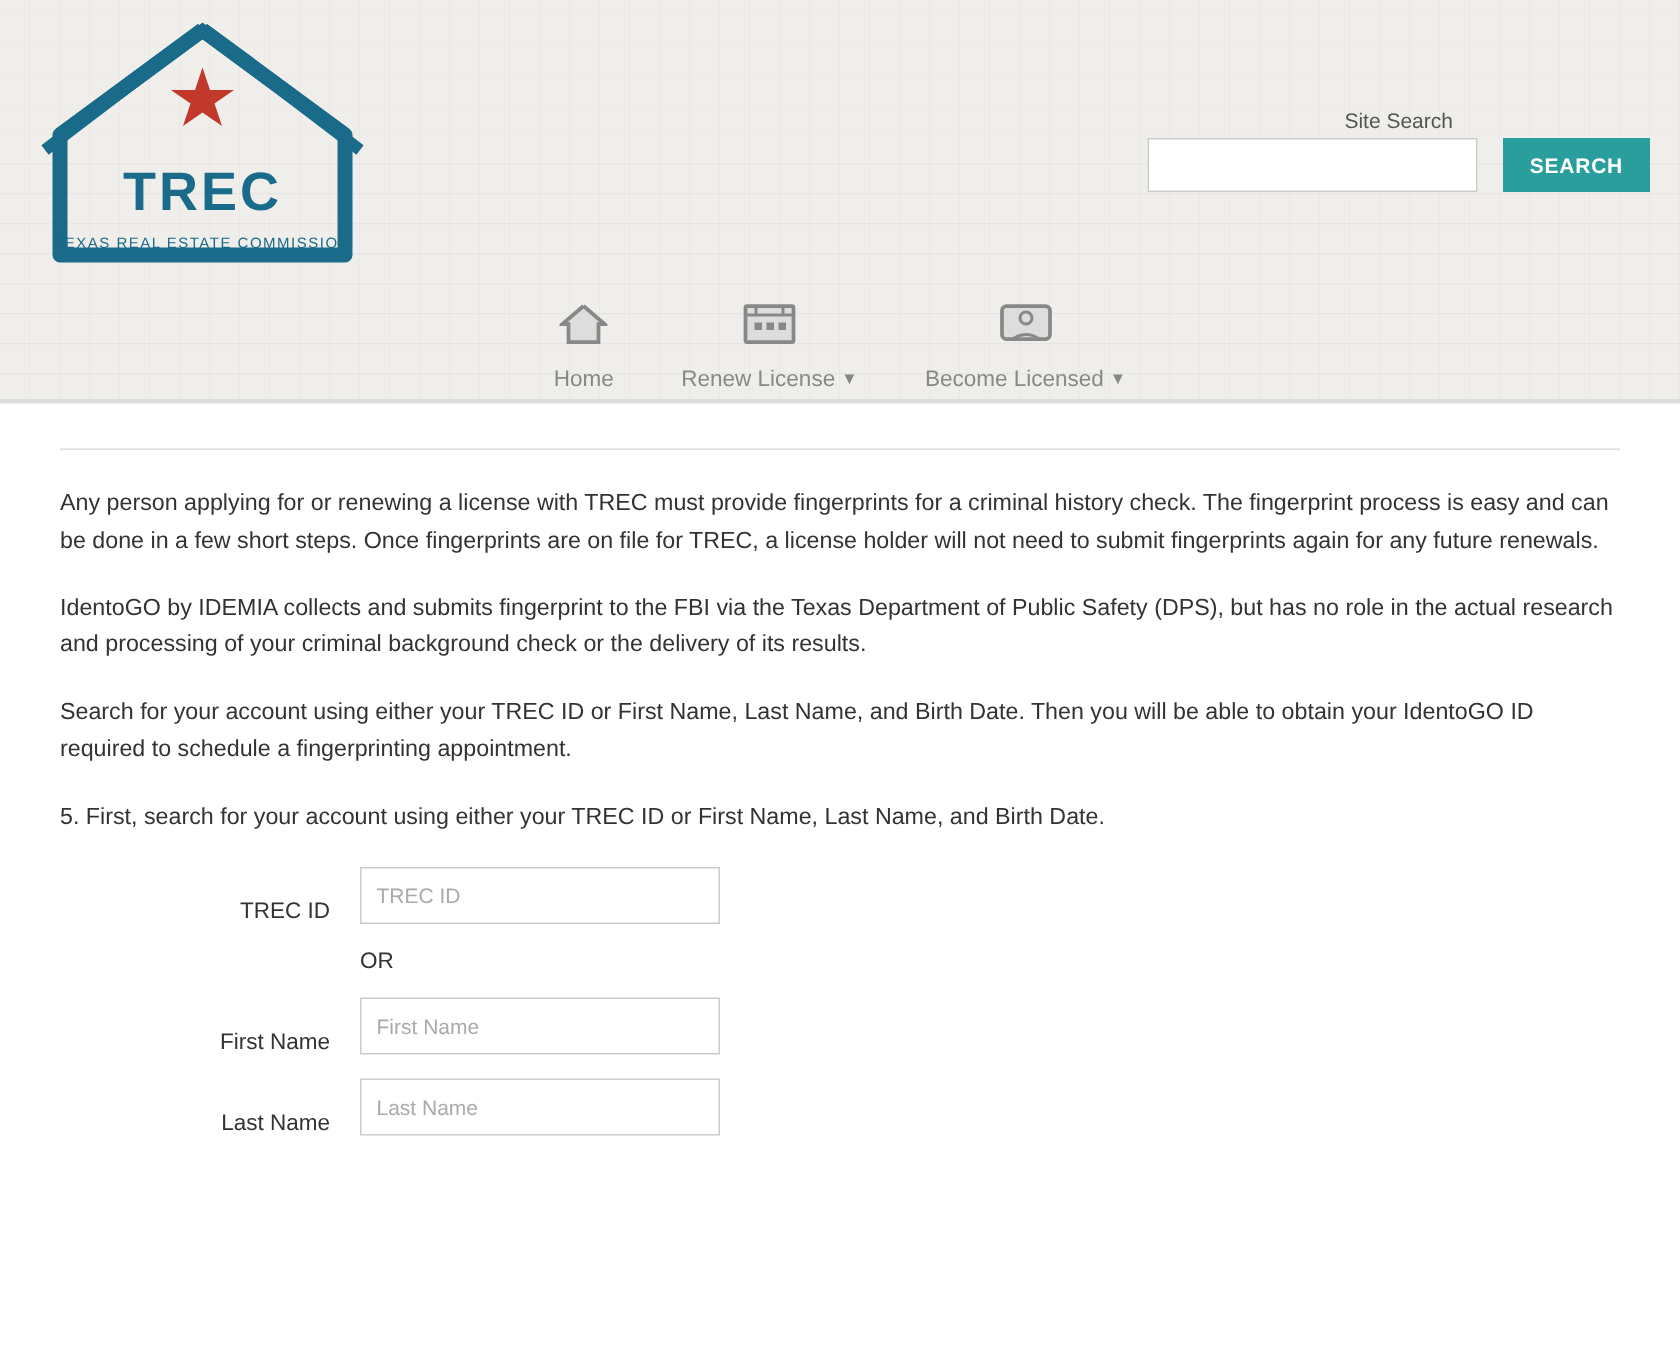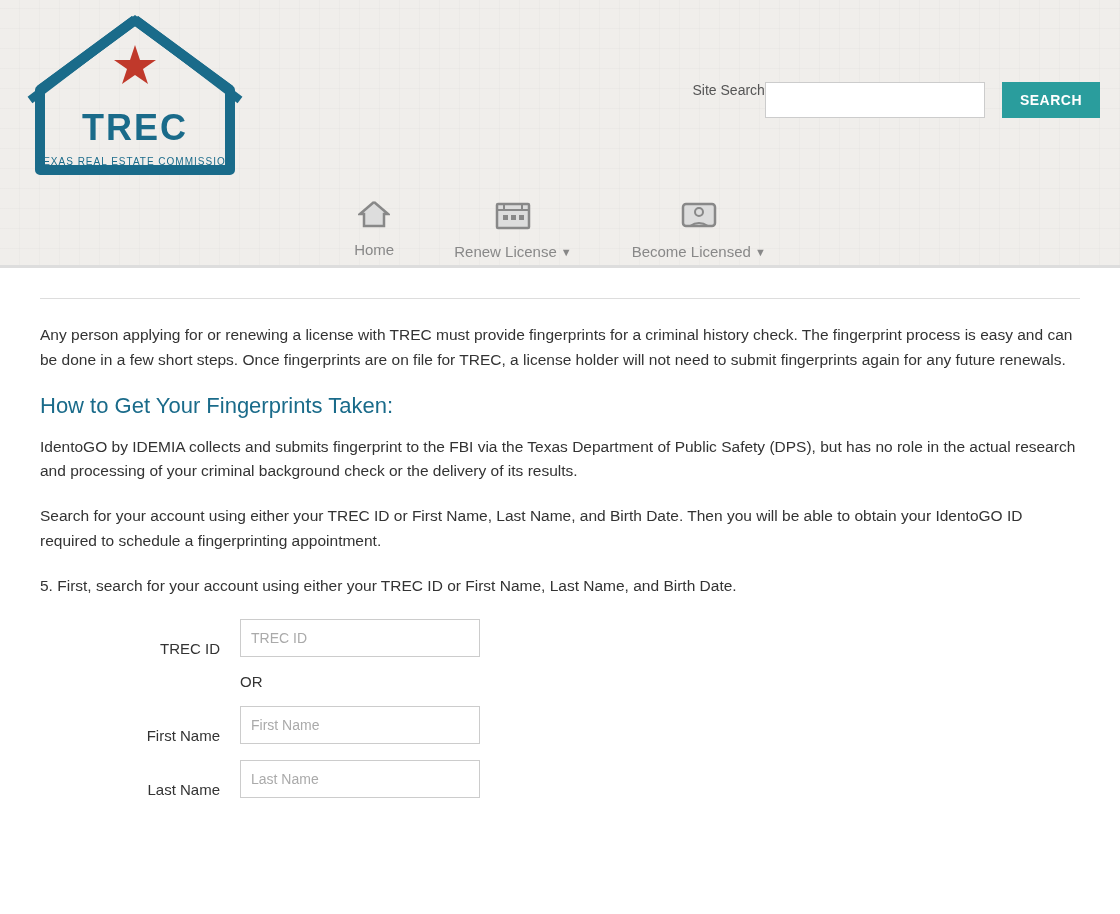--- a/index.html
+++ b/index.html
@@ -41,21 +41,22 @@
       align-items: center;
     }
 
     .logo-svg {
       width: 230px;
       height: 175px;
     }
 
     .search-area {
       display: flex;
-      align-items: flex-start;
+      flex-direction: column;
+      align-items: center;
       margin-top: 5px;
     }
 
     .search-label {
       font-family: Arial, sans-serif;
       font-size: 14px;
       color: #555;
       margin-bottom: 4px;
     }
 
@@ -84,23 +85,23 @@
       font-size: 14px;
       font-weight: bold;
       font-family: Arial, sans-serif;
       letter-spacing: 0.5px;
       cursor: pointer;
     }
 
     
     .nav-bar {
       display: flex;
-      align-items: flex-start;
+      align-items: flex-end;
       justify-content: center;
-      gap: 60px;
+      gap: 45px;
       padding: 10px 0 5px 0;
       border-bottom: 3px solid #ddd;
       margin-top: 5px;
     }
 
     .nav-item {
       display: flex;
       flex-direction: column;
       align-items: center;
       gap: 6px;
@@ -296,21 +297,20 @@
       </span>
     </a>
   </nav>
 </div>
 
 <div class="main-content">
   <hr class="divider">
 
   <p class="body-text">Any person applying for or renewing a license with TREC must provide fingerprints for a criminal history check. The fingerprint process is easy and can be done in a few short steps. Once fingerprints are on file for TREC, a license holder will not need to submit fingerprints again for any future renewals.</p>
 
-  <h2 class="section-title">How to Get Your Fingerprints Taken:</h2>
 
   <p class="body-text">IdentoGO by IDEMIA collects and submits fingerprint to the FBI via the Texas Department of Public Safety (DPS), but has no role in the actual research and processing of your criminal background check or the delivery of its results.</p>
 
   <p class="body-text">Search for your account using either your TREC ID or First Name, Last Name, and Birth Date. Then you will be able to obtain your IdentoGO ID required to schedule a fingerprinting appointment.</p>
 
   <p class="step-text">5. First, search for your account using either your TREC ID or First Name, Last Name, and Birth Date.</p>
 
   <div class="form-area">
 
     <div class="form-row">

